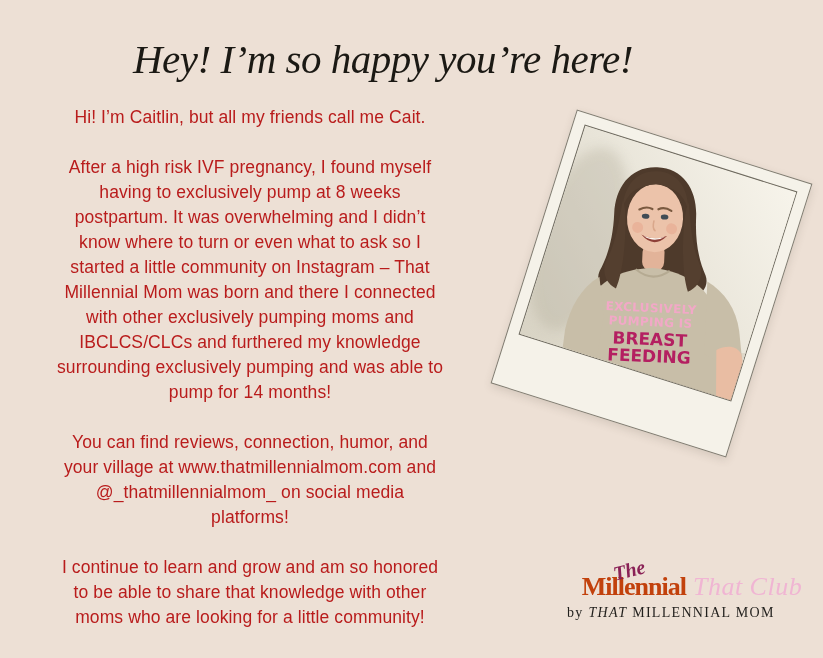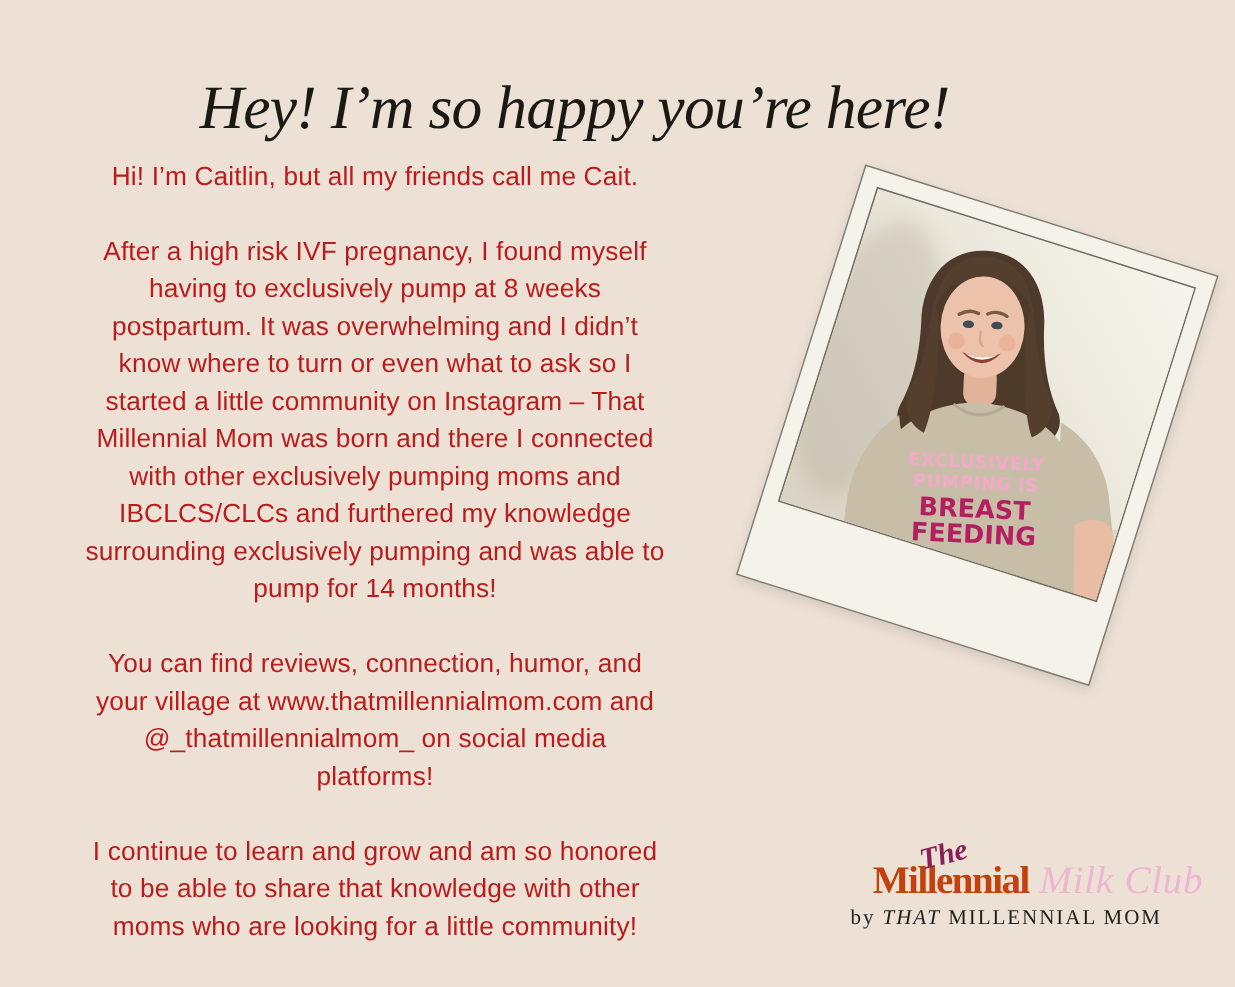--- a/index.html
+++ b/index.html
@@ -13,21 +13,20 @@
 
   .heading {
     position:absolute; top:37px; left:0; width:100%;
     padding-right:57px;
     text-align:center;
     font-family:"Liberation Serif", serif;
     font-style:italic; font-weight:400;
     font-size:41px; line-height:44px;
     letter-spacing:-0.5px;
     color:#1b1914;
-    margin-top:12px;
   }
 
   .bio {
     position:absolute; top:105px; left:18px; width:464px;
     text-align:center;
     font-size:17.5px; line-height:25px; letter-spacing:0.1px;
     color:#b91c1c;
   }
   .bio p { white-space:pre-line; margin:0 0 25px 0; }
 
@@ -162,20 +161,20 @@
             <text x="95" y="194" font-size="17" fill="#b41f61">BREAST</text>
             <text x="95" y="211" font-size="17" fill="#b41f61">FEEDING</text>
           </g>
         </g>
       </svg>
     </div>
   </div>
 
   <div class="logo">
     <div class="logo-main">
-      <span class="logo-the">The</span><span class="logo-millennial">Millennial</span><span class="logo-milkclub">Milk Club</span>
+      <span class="logo-the">The</span><span class="logo-millennial">Millennial</span><span class="logo-milkclub">That Club</span>
     </div>
     <div class="logo-byline">
       <span>by </span><span class="byline-italic">THAT</span><span> MILLENNIAL MOM</span>
     </div>
   </div>
 
 </div>
 
 </body></html>

